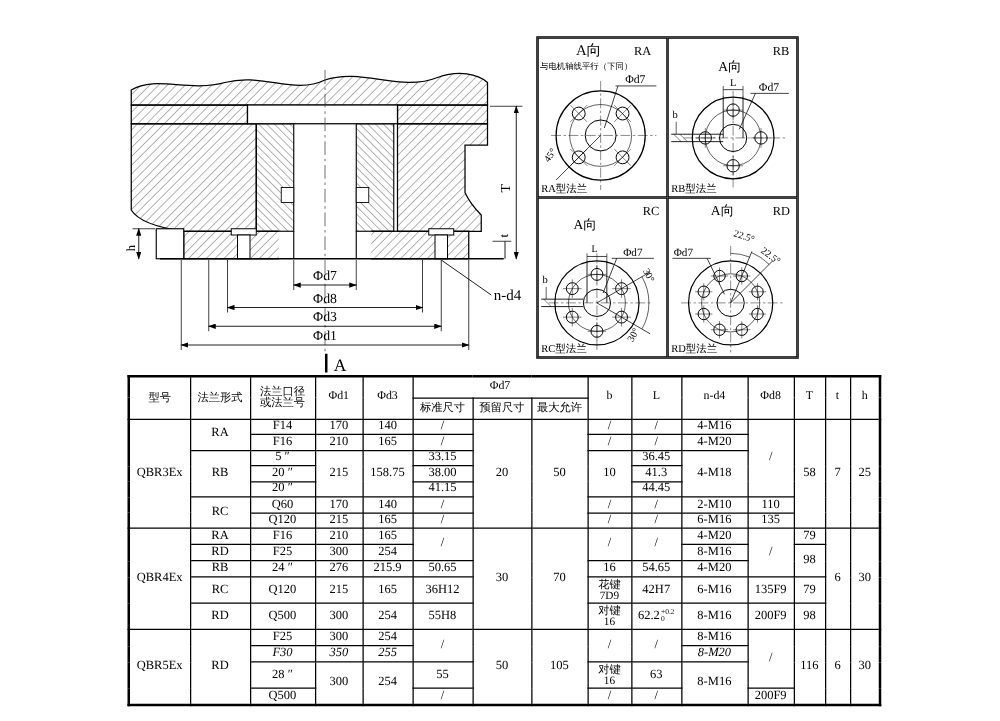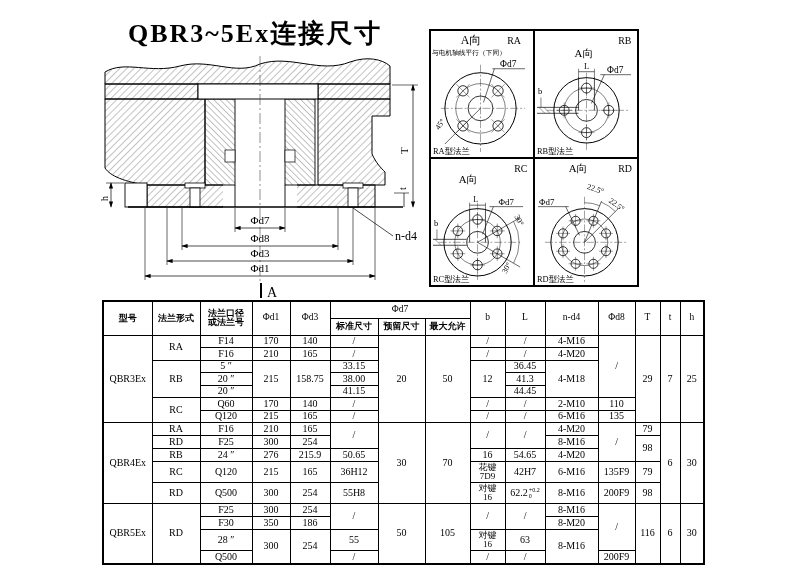--- a/index.html
+++ b/index.html
@@ -11,34 +11,33 @@
   #flange-grid{position:absolute;left:429px;top:29px;width:208px;height:256px;
                border:1.6px solid #000;display:grid;grid-template-columns:1fr 1fr;grid-template-rows:1fr 1fr;}
   .fcell{position:relative;border:0.8px solid #000;}
   .fcell svg{display:block;}
   
   #spec-table{position:absolute;left:102px;top:300px;border-collapse:collapse;
               table-layout:fixed;width:602px;}
   #spec-table td,#spec-table th{border:1px solid #000;text-align:center;vertical-align:middle;
               padding:0;font-size:10px;font-weight:normal;line-height:1.05;overflow:hidden;}
   #spec-table th{font-size:9.5px;}
-  #spec-table .cn{font-size:9px;font-weight:bold;}
+  #spec-table .cn{font-size:9px;}
   #spec-table .pre{white-space:pre-line;font-size:9px;}
   #spec-table tr.sec td{border-top:1.8px solid #000;}
   #spec-table{border:2px solid #000;}
   .tol{display:inline-block;vertical-align:-2px;margin-left:1px;line-height:1;}
   .tol span{display:block;font-size:6px;text-align:left;}
   svg text{font-family:"Liberation Serif", serif;}
 </style>
 </head>
 <body>
 
 <div id="page">
 
-  <div id="title">QBR3~5Ex连接尺寸</div>
 
   <svg style="position:absolute;left:95px;top:50px;" width="340" height="250" viewBox="0 0 340 250">
     <defs>
       <pattern id="h1" width="5" height="5" patternUnits="userSpaceOnUse" patternTransform="rotate(45)">
         <line x1="0" y1="0" x2="0" y2="5" stroke="#333" stroke-width="0.6"></line>
       </pattern>
       <pattern id="h2" width="4.4" height="4.4" patternUnits="userSpaceOnUse" patternTransform="rotate(-45)">
         <line x1="0" y1="0" x2="0" y2="4.4" stroke="#333" stroke-width="0.6"></line>
       </pattern>
       <marker id="ar" markerWidth="9" markerHeight="6" refX="8" refY="3" orient="auto-start-reverse">
@@ -349,40 +348,40 @@
           <td>F14</td>
           <td>170</td>
           <td>140</td>
           <td>/</td>
           <td rowspan="7">20</td>
           <td rowspan="7">50</td>
           <td>/</td>
           <td>/</td>
           <td>4-M16</td>
           <td rowspan="5">/</td>
-          <td rowspan="7">29</td>
+          <td rowspan="7">58</td>
           <td rowspan="7">7</td>
           <td rowspan="7">25</td>
         </tr>
         <tr style="height: 12.5px;">
           <td>F16</td>
           <td>210</td>
           <td>165</td>
           <td>/</td>
           <td>/</td>
           <td>/</td>
           <td>4-M20</td>
         </tr>
         <tr style="height: 12.5px;">
           <td rowspan="3">RB</td>
           <td>5 ″</td>
           <td rowspan="3">215</td>
           <td rowspan="3">158.75</td>
           <td>33.15</td>
-          <td rowspan="3">12</td>
+          <td rowspan="3">10</td>
           <td>36.45</td>
           <td rowspan="3">4-M18</td>
         </tr>
         <tr style="height: 12.5px;">
           <td>20 ″</td>
           <td>38.00</td>
           <td>41.3</td>
         </tr>
         <tr style="height: 12.5px;">
           <td>20 ″</td>
@@ -481,24 +480,24 @@
           <td rowspan="4">50</td>
           <td rowspan="4">105</td>
           <td rowspan="2">/</td>
           <td rowspan="2">/</td>
           <td>8-M16</td>
           <td rowspan="3">/</td>
           <td rowspan="4">116</td>
           <td rowspan="4">6</td>
           <td rowspan="4">30</td>
         </tr>
-        <tr style="height: 13px;">
+        <tr style="height: 13px; font-style: italic;">
           <td>F30</td>
           <td>350</td>
-          <td>186</td>
+          <td>255</td>
           <td>8-M20</td>
         </tr>
         <tr style="height: 21px; font-family: Liberation Serif, serif;">
           <td>28 ″</td>
           <td rowspan="2">300</td>
           <td rowspan="2">254</td>
           <td>55</td>
           <td class="pre">对键
 16</td>
           <td>63</td>

